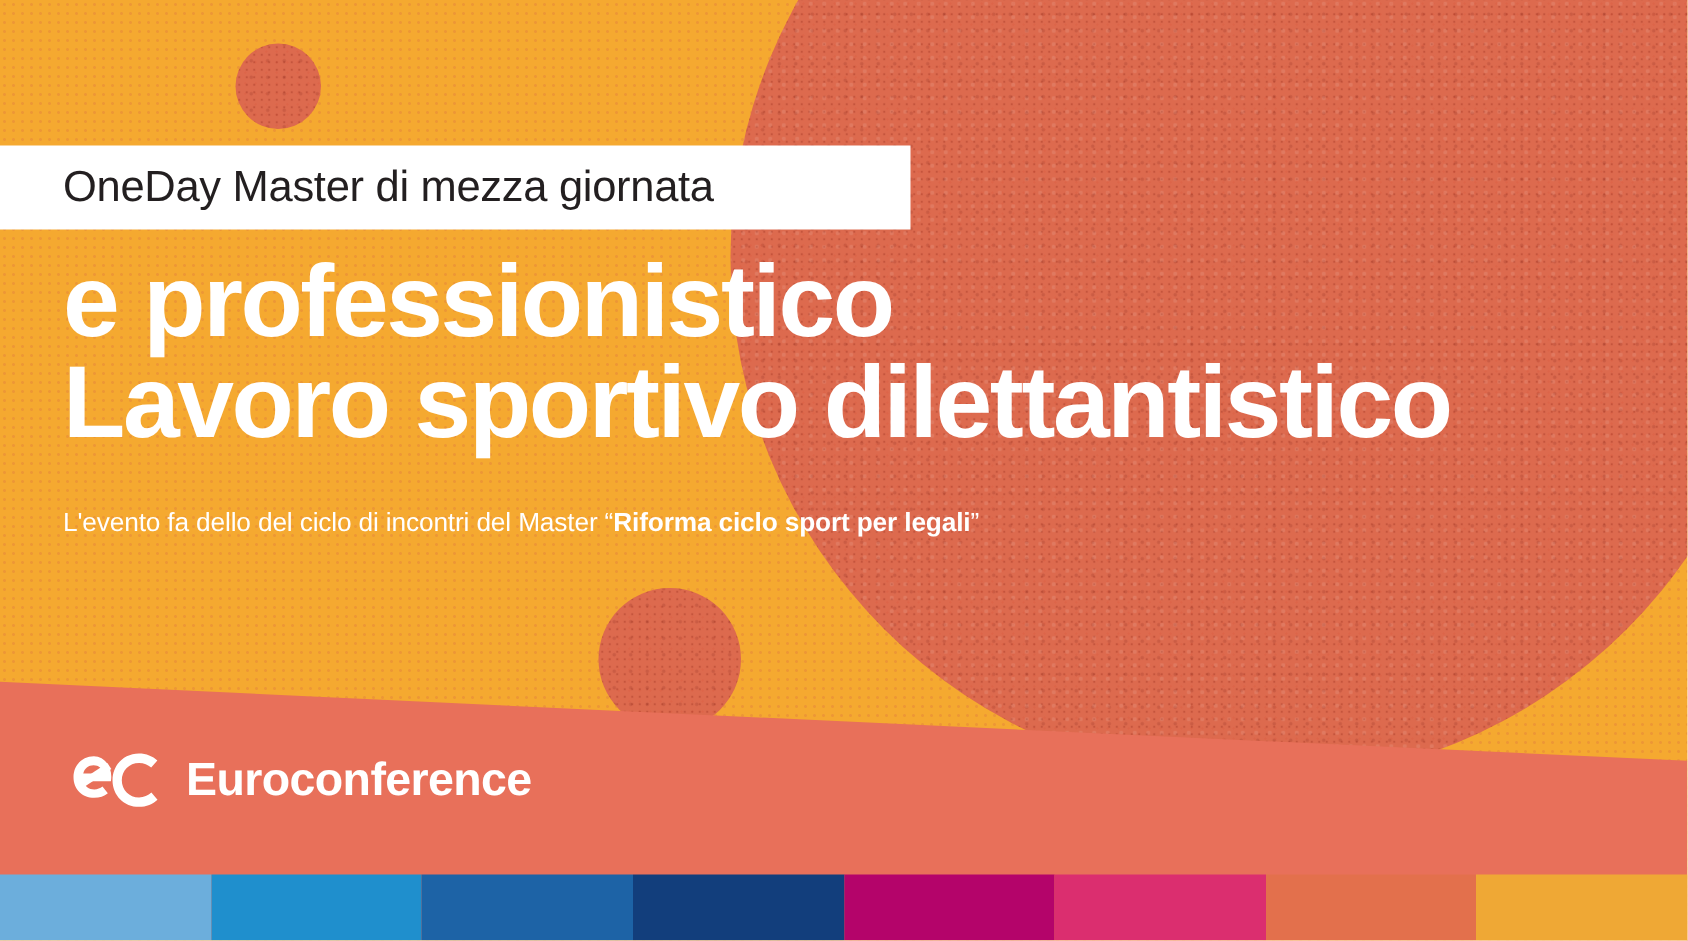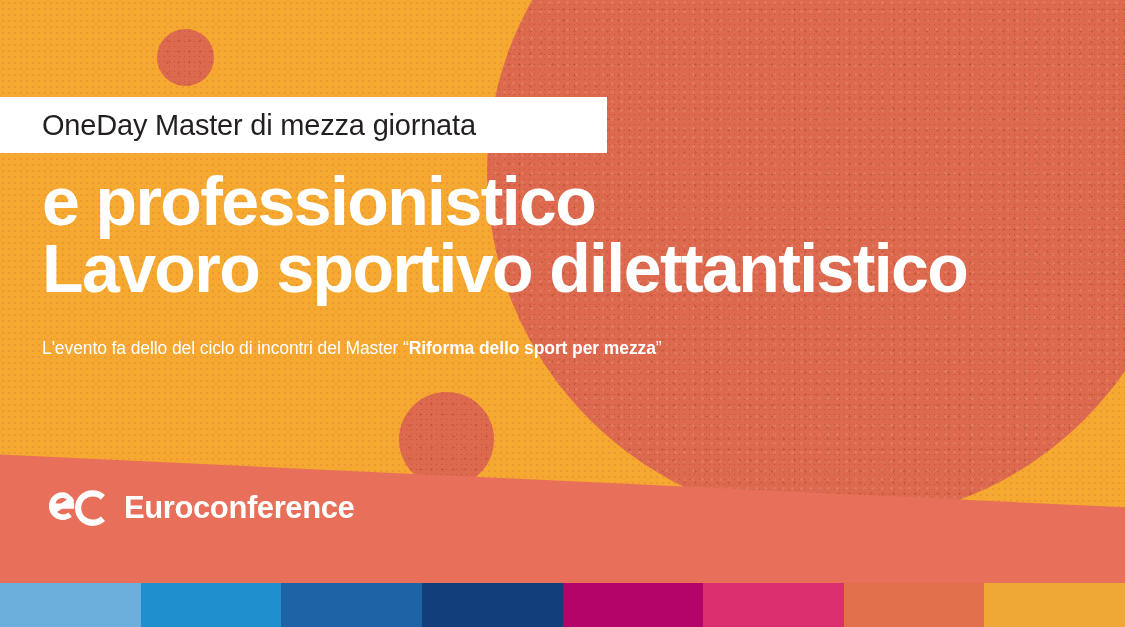--- a/index.html
+++ b/index.html
@@ -104,21 +104,21 @@
     font-size:17.5px;
     font-weight:400;
     letter-spacing:-0.1px;
     white-space:nowrap;
   }
   .subtitle b { font-weight:700; }
 
   
   .logo {
     position:absolute;
-    left:42px; top:484px;
+    left:42px; top:496px;
     display:flex; align-items:center; gap:14px;justify-content:center;
   }
   .logo-mark { width:68px; height:48px; display:block; flex:none; }
   .logo-words { display:flex; flex-direction:column; justify-content:center; }
   .logo-name {
     color:#FFFFFF; font-size:31px; font-weight:700;
     letter-spacing:-0.4px; line-height:1.03;
   }
   .logo-tagline {
     color:#FFFFFF; font-size:14.5px; font-weight:400;
@@ -157,21 +157,21 @@
 
   <div class="eyebrow" style="background: rgb(255, 255, 255);">
     <span class="eyebrow-text" style="color: rgb(35, 31, 32);">OneDay Master di mezza giornata</span>
   </div>
 
   <h1 class="headline">
     <span class="headline-line">e professionistico</span>
     <span class="headline-line">Lavoro sportivo dilettantistico</span>
   </h1>
 
-  <p class="subtitle"><span>L'evento fa dello del ciclo di incontri del Master “</span><b>Riforma dello sport per mezza</b><span>”</span></p>
+  <p class="subtitle"><span>L'evento fa dello del ciclo di incontri del Master “</span><b>Riforma ciclo sport per legali</b><span>”</span></p>
 
   <div class="logo">
     <svg class="logo-mark" viewBox="0 0 68 48" aria-hidden="true">
 
       <path fill="#FFFFFF" d="M20.6 8.2c-7.6 0-13.6 5.9-13.6 13.8 0 8.1 5.7 13.9 13.8 13.9 3.6 0 6.7-1.1 9.1-3.1l-3.6-4.4c-1.5 1.2-3.3 1.9-5.4 1.9-3.7 0-6.5-2.1-7.3-5.5h18.3c.2-.9.3-1.9.3-2.9 0-7.9-5.3-13.7-11.6-13.7zm-7.1 11.4c.8-3.3 3.4-5.5 6.9-5.5 3.4 0 5.9 2.2 6.4 5.5H13.5z"></path>
 
       <path fill="#FFFFFF" d="M8.9 26.3 29.6 12.6l2.6 4.0L11.5 30.3z"></path>
 
       <path fill="#FFFFFF" d="M50.6 6.3c-9.9 0-17.6 7.7-17.6 17.8s7.7 17.8 17.6 17.8c5.0 0 9.3-1.8 12.4-4.8l-4.1-4.7c-2.1 2.0-5.0 3.2-8.2 3.2-6.6 0-11.5-5.0-11.5-11.5S44.1 12.6 50.7 12.6c3.2 0 6.0 1.2 8.1 3.1l4.1-4.7c-3.1-2.9-7.3-4.7-12.3-4.7z"></path>
     </svg>

